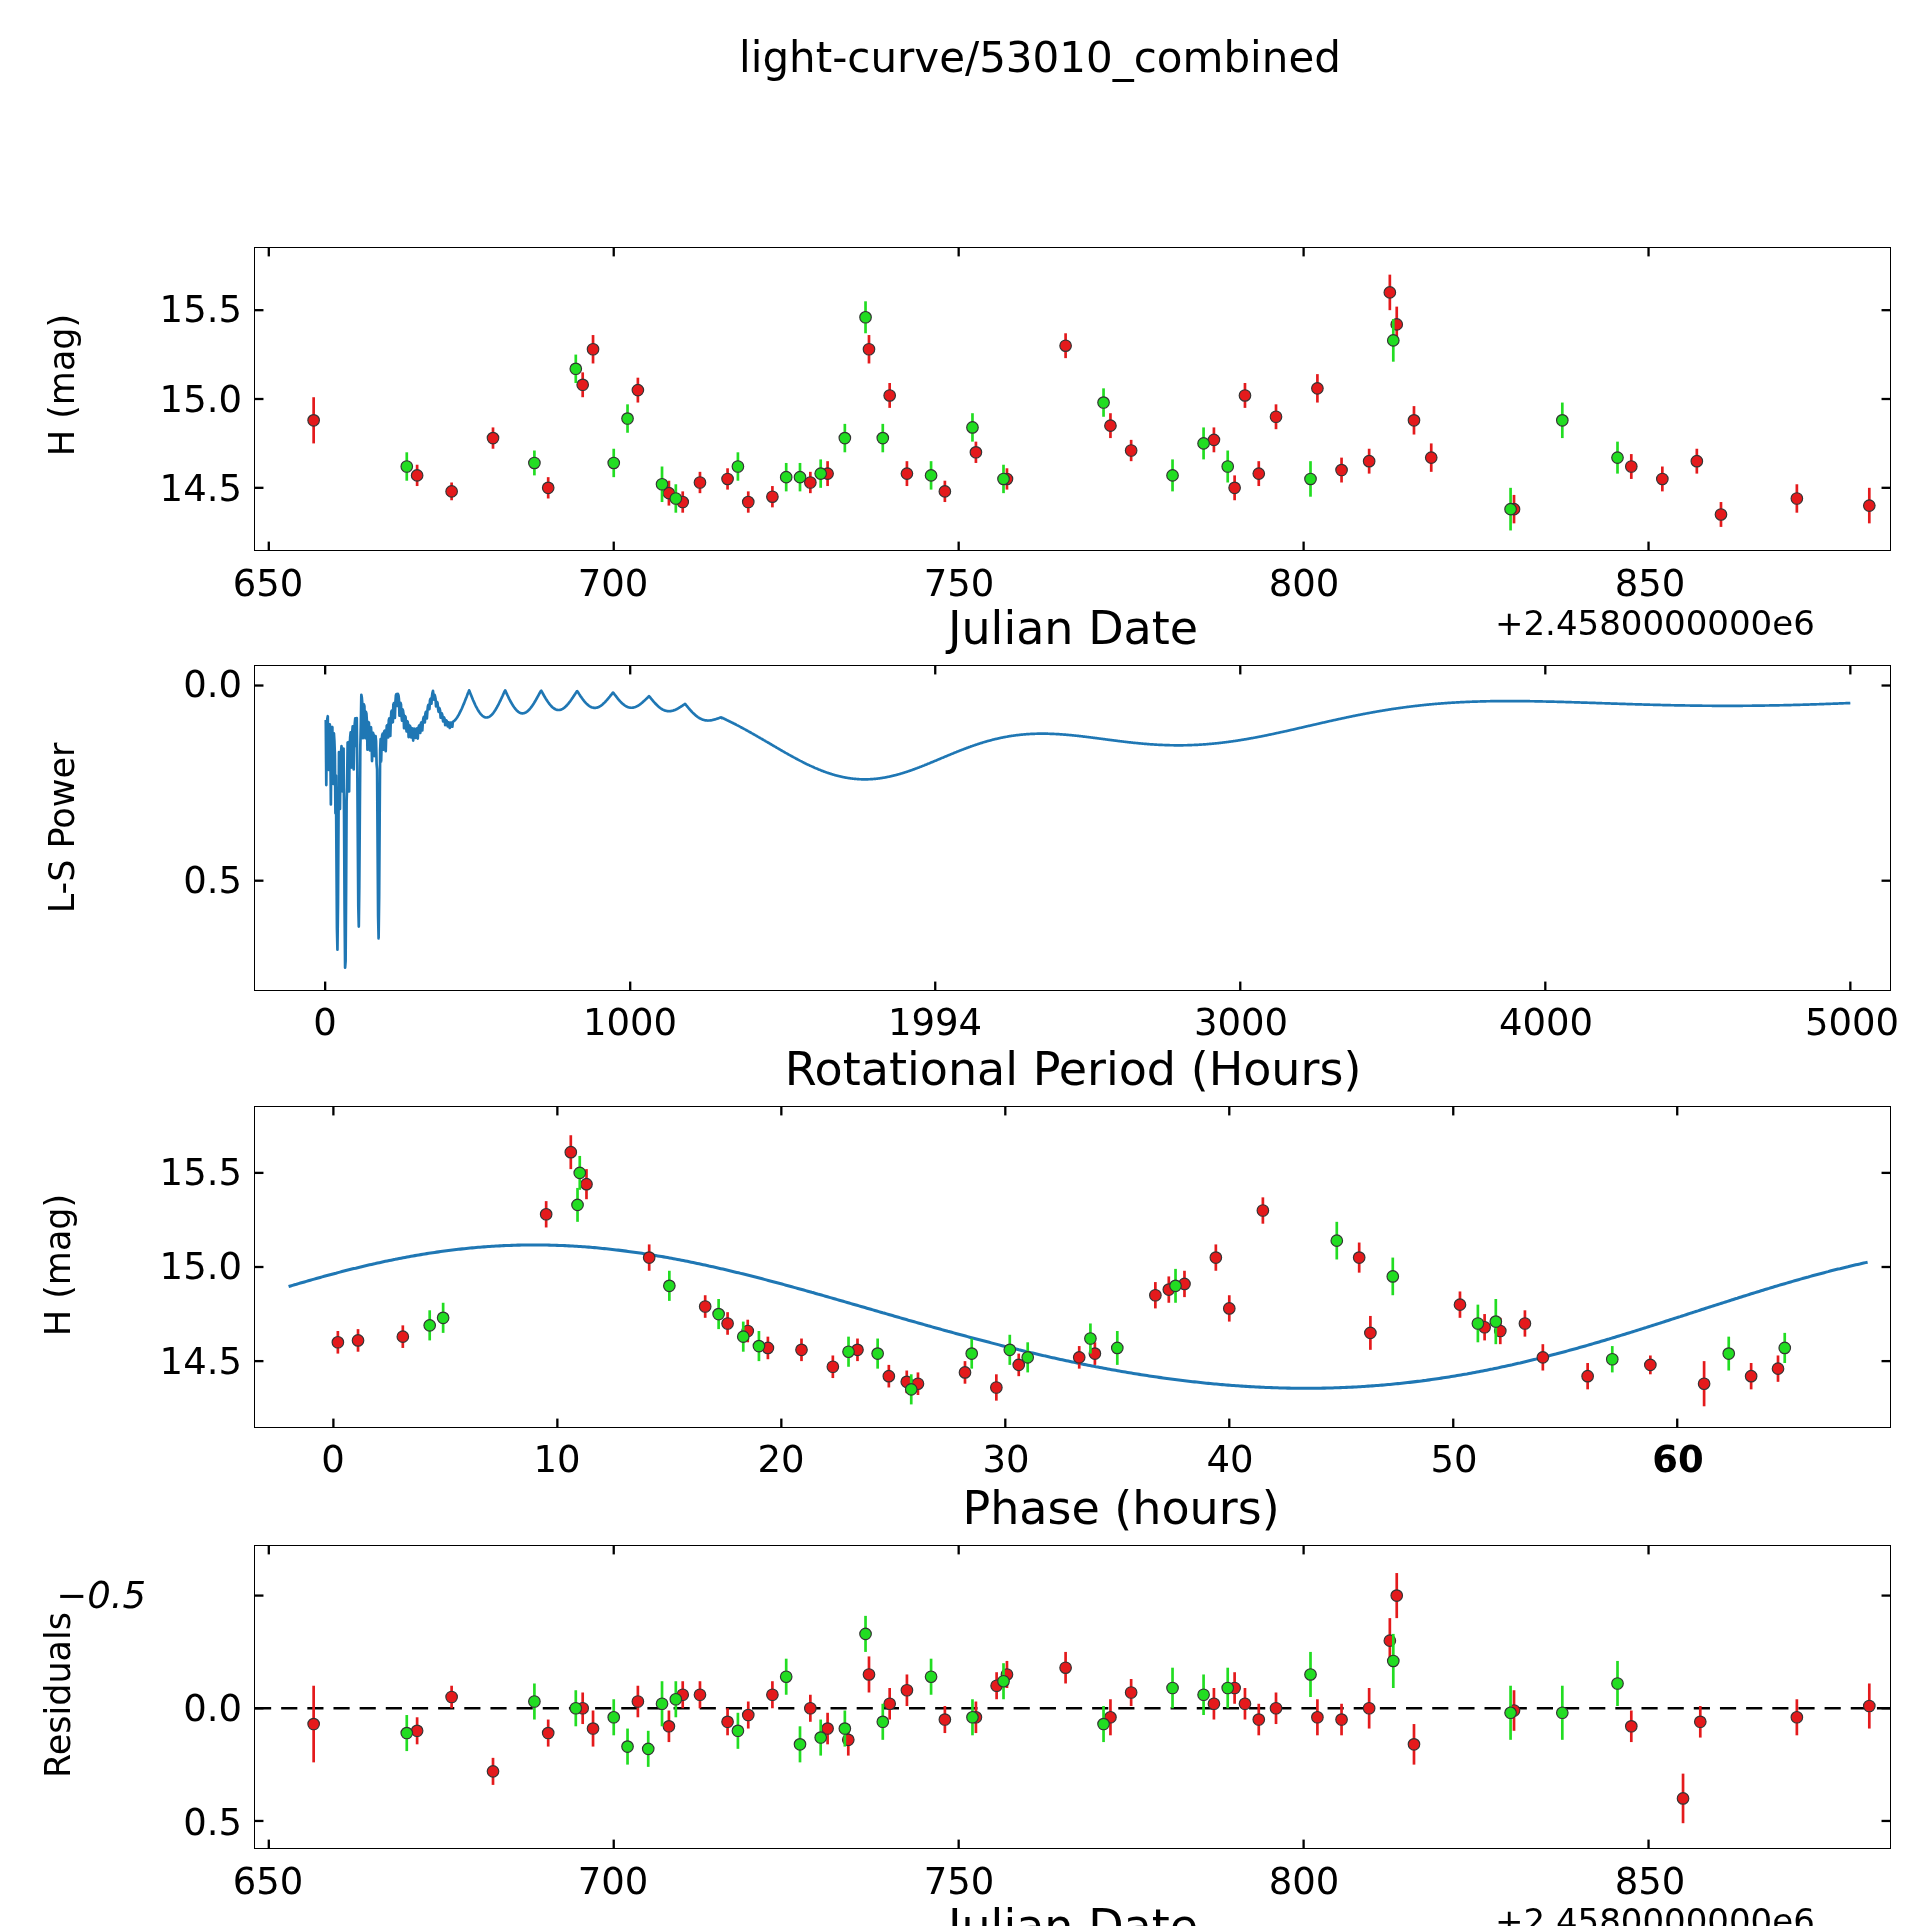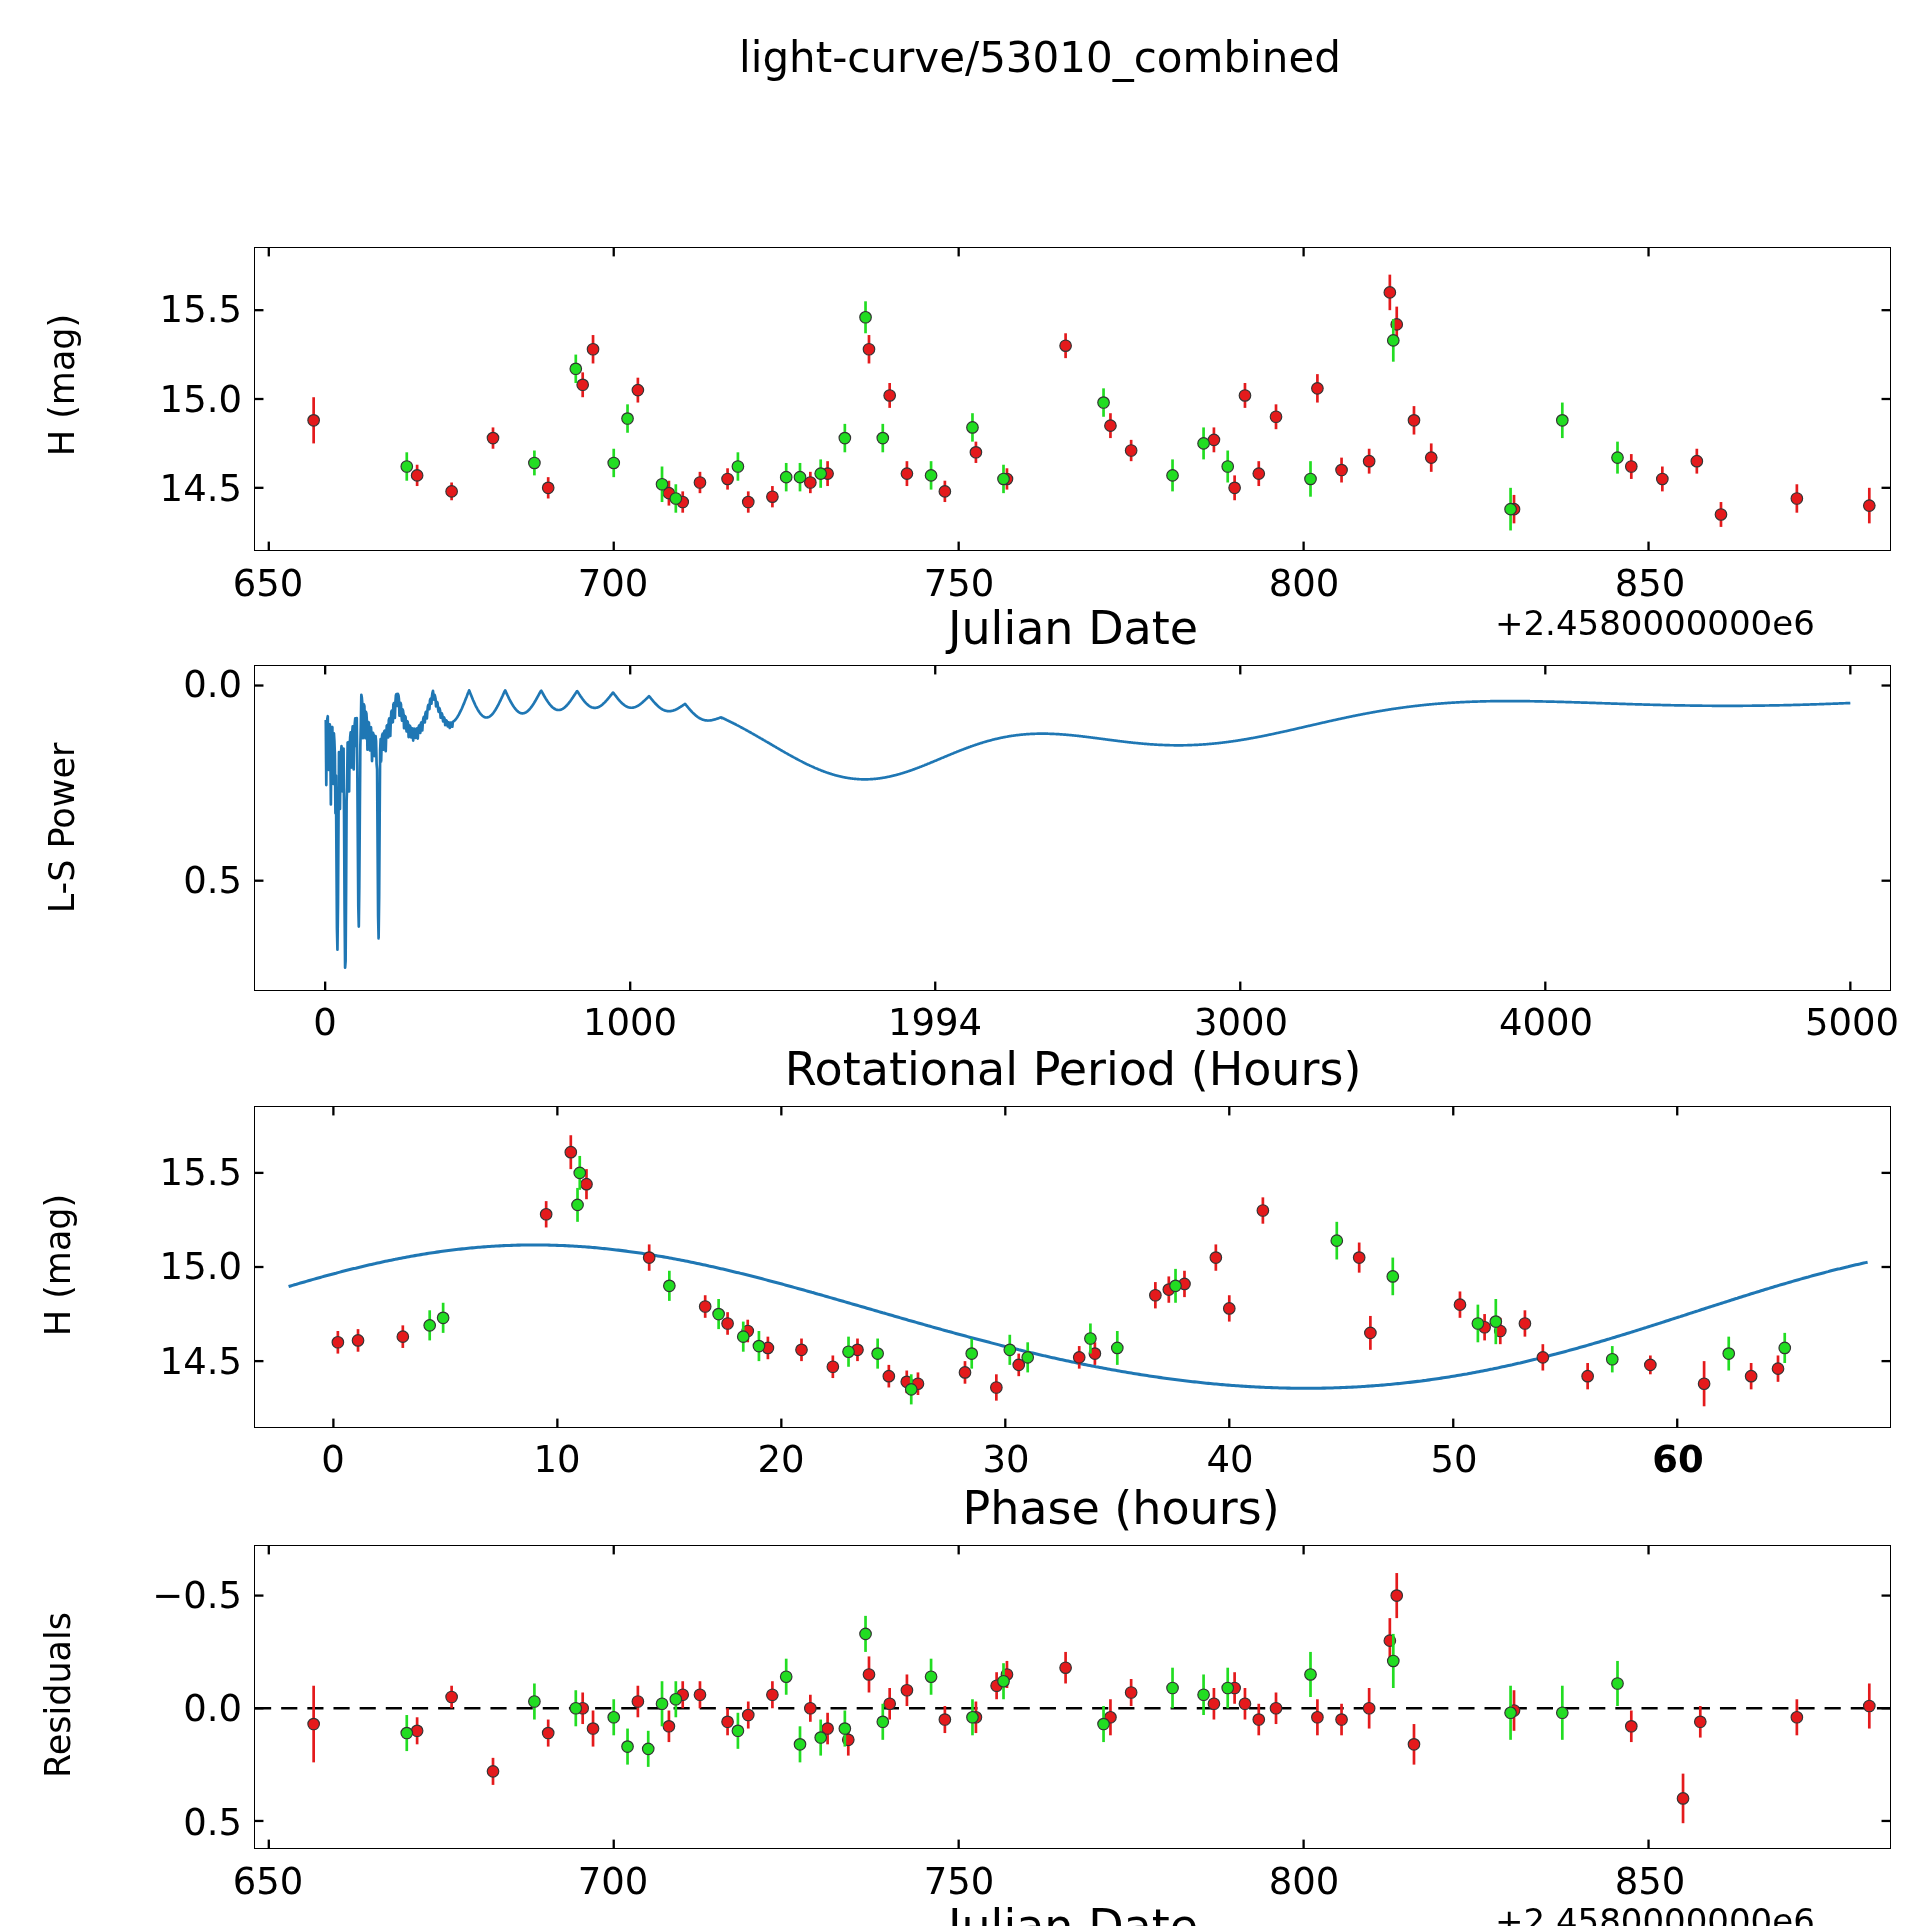--- a/index.html
+++ b/index.html
@@ -632,18 +632,18 @@
       <div class="tick" style="left: 1454px; top: 1438px;">50</div>
       <div class="tick" style="left: 1678px; top: 1438px; font-weight: bold;">60</div>
       <div class="ytick" style="right: 1838px; top: 1361px;">14.5</div>
       <div class="ytick" style="right: 1838px; top: 1266px;">15.0</div>
       <div class="ytick" style="right: 1838px; top: 1172px;">15.5</div>
       <div class="tick" style="left: 268px; top: 1860px;">650</div>
       <div class="tick" style="left: 613px; top: 1860px;">700</div>
       <div class="tick" style="left: 959px; top: 1860px;">750</div>
       <div class="tick" style="left: 1304px; top: 1860px;">800</div>
       <div class="tick" style="left: 1650px; top: 1860px;">850</div>
-      <div class="ytick" style="right: 1838px; top: 1595px;">−0.5</div>
+      <div class="ytick" style="right: 1934px; top: 1595px; font-style: italic;">−0.5</div>
       <div class="ytick" style="right: 1838px; top: 1708px;">0.0</div>
       <div class="ytick" style="right: 1838px; top: 1822px;">0.5</div>
     </div>
 </div>
 
 
 </body></html>

